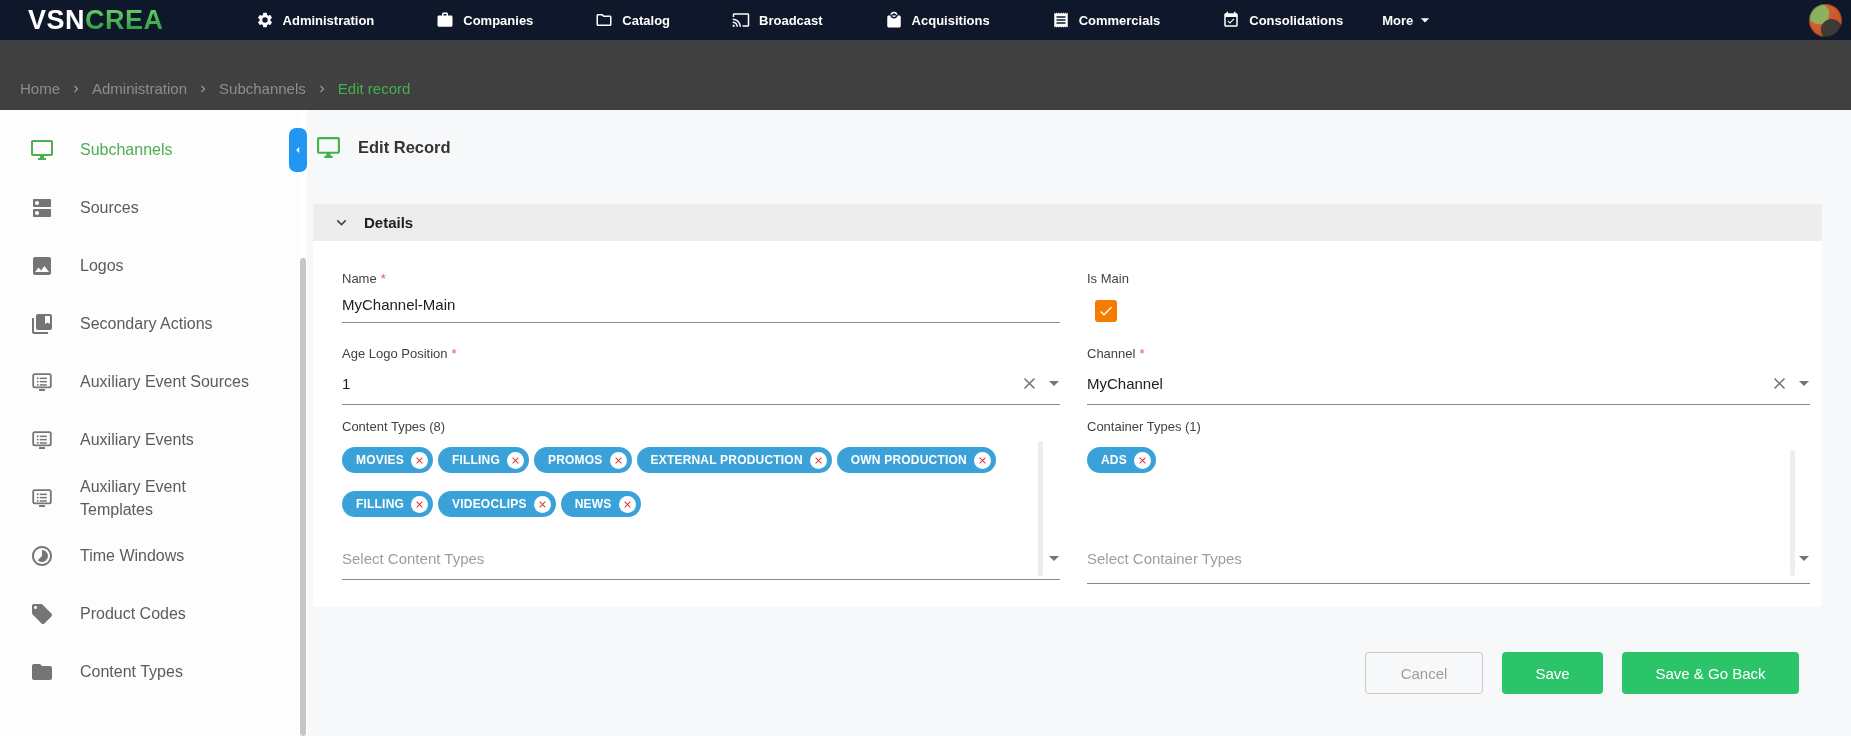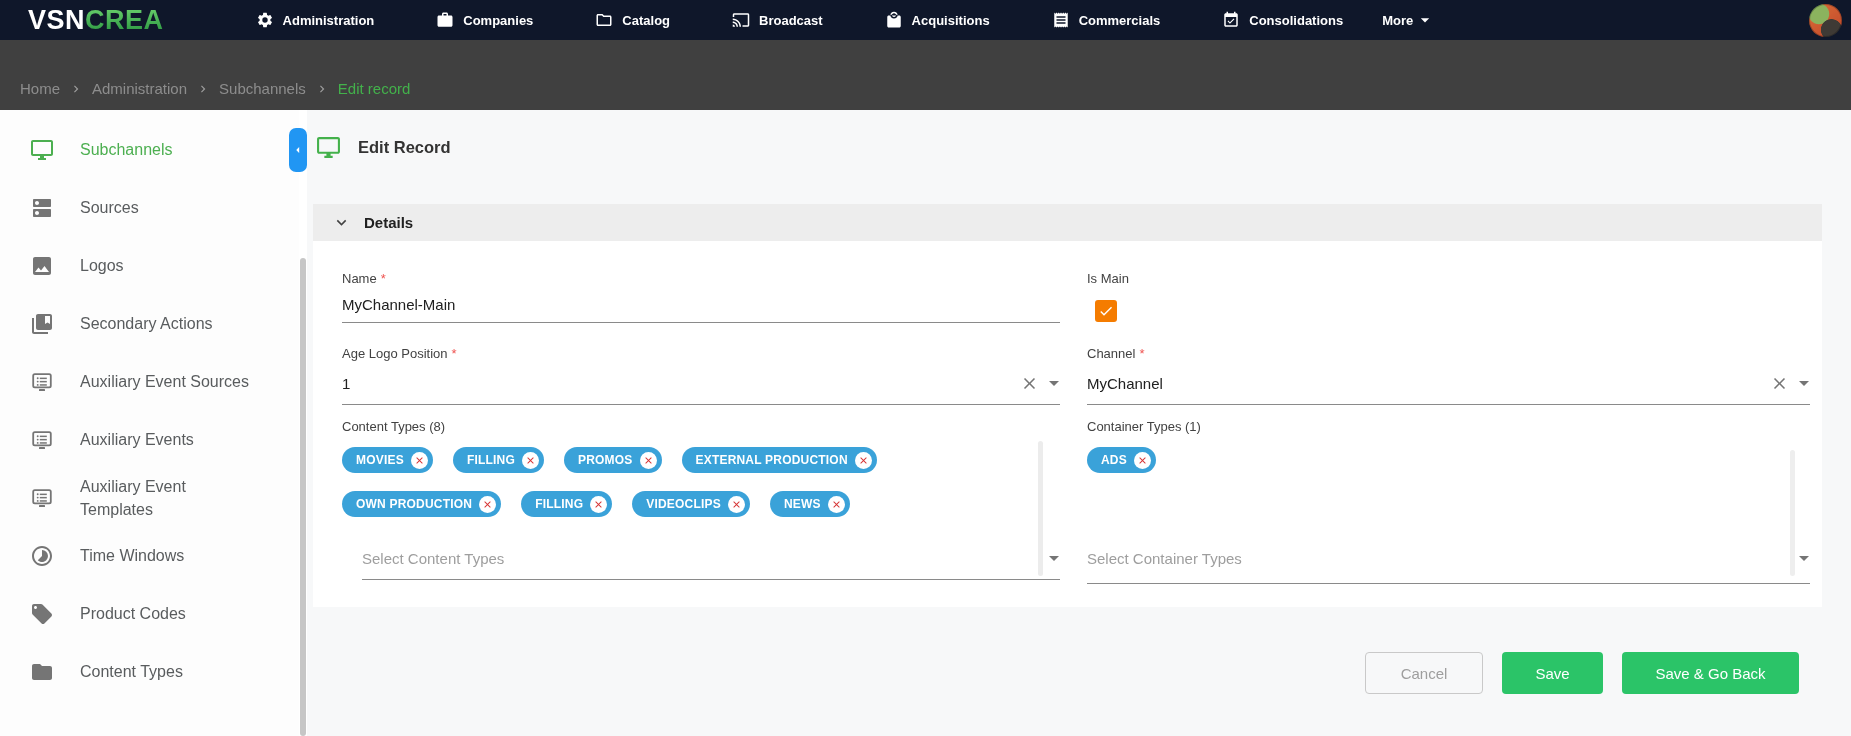--- a/index.html
+++ b/index.html
@@ -70,21 +70,21 @@
   .underline { border-bottom:1px solid #8a8a8a; padding-bottom:9px; }
   .icon-clear { width:19px; height:19px; fill:#757575; cursor:pointer; flex:none; margin-right:3px; }
   .icon-caret { width:24px; height:24px; fill:#757575; cursor:pointer; flex:none; margin-right:-6px; }
 
   .checkbox { width:22px; height:22px; border:2px solid #9e9e9e; border-radius:3px; margin:14px 0 0 8px;
               display:flex; align-items:center; justify-content:center; cursor:pointer; background:transparent; }
   .checkbox svg { width:16px; height:16px; fill:#fff; opacity:0; }
   .checkbox.checked { background:#f57c00; border-color:#f57c00; }
   .checkbox.checked svg { opacity:1; }
 
-  .chips { display:flex; flex-wrap:wrap; gap:18px 20px; margin-top:13px; }
+  .chips { display:flex; flex-wrap:wrap; gap:18px 5px; margin-top:13px; }
   .chip { display:inline-flex; align-items:center; gap:7px; height:26px; padding:0 5px 0 14px;
           background:#3aa2d9; border-radius:13px; }
   .chip-label { color:#fff; font-size:12px; font-weight:700; letter-spacing:.2px; white-space:nowrap; }
   .chip-x { width:17px; height:17px; border-radius:50%; background:#fff; display:flex; align-items:center;
             justify-content:center; cursor:pointer; flex:none; }
   .chip-x svg { width:11px; height:11px; fill:#d63333; }
 
   .chips-scroll { position:absolute; width:5px; background:#ececec; border-radius:3px; }
 
   
@@ -462,21 +462,21 @@
               <svg viewBox="0 0 24 24">
                 <use href="#icon-close"></use>
               </svg>
             </span>
           </span>
         </div>
     </div>
     <div class="chips-scroll" style="left:725px; top:200px; height:135px;"></div>
 
     <div class="field" style="left:29px; top:305px; width:718px;">
-      <div class="value-row underline" style="margin-top:0;margin-left:20px;">
+      <div class="value-row underline" style="margin-top:0;">
         <span class="placeholder">Select Content Types</span>
         <svg class="icon-caret" viewBox="0 0 24 24">
             <use href="#icon-caret-down"></use>
           </svg>
       </div>
     </div>
 
     <div class="field" style="left:774px; top:178px; width:700px;">
       <div class="f-label">Container Types (1)</div>
       <div class="chips">

